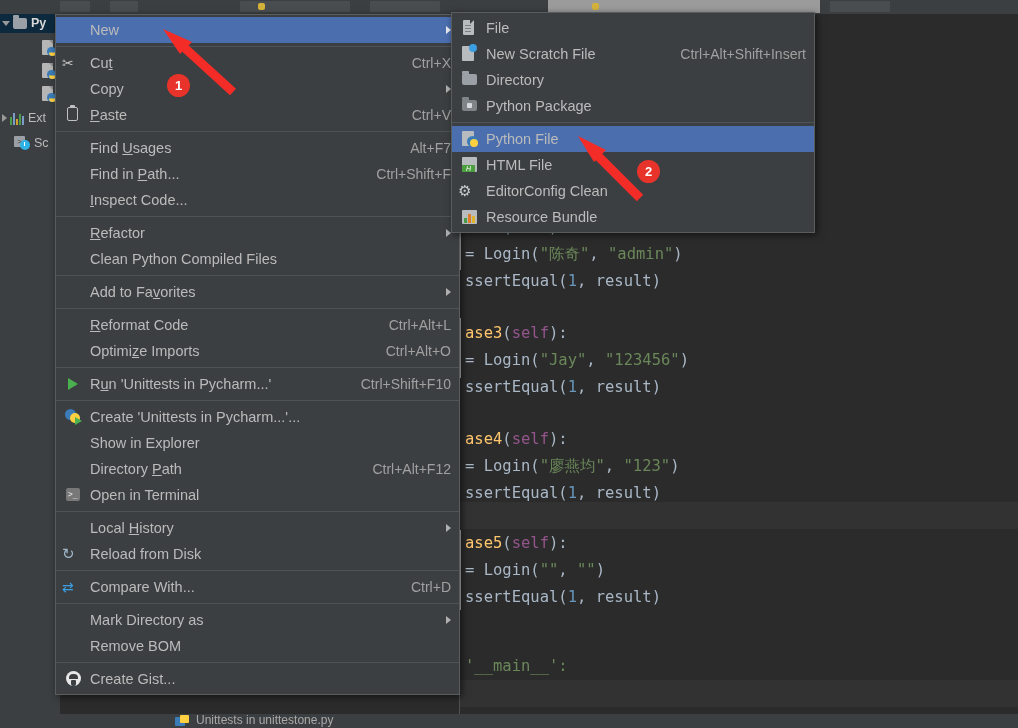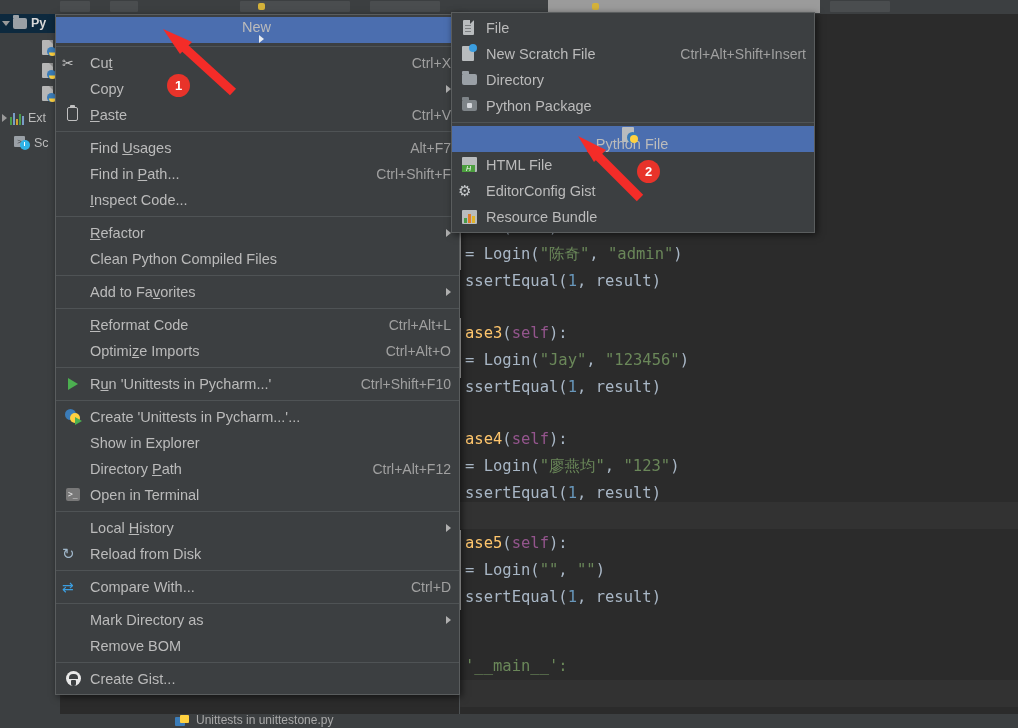--- a/index.html
+++ b/index.html
@@ -131,21 +131,21 @@
     padding: 2px 0;
   }
   #main-menu { left: 55px; top: 14px; width: 405px; }
   #sub-menu  { left: 451px; top: 12px; width: 364px; }
 
   .mi {
     position: relative; display: flex; align-items: center;
     height: 26px; padding: 0 8px 0 6px; cursor: default;
     font-size: 14.5px; color: #bbbbbb; white-space: nowrap;
   }
-  .mi.hl { background: #4b6eaf; flex-direction: column; }
+  .mi.hl { background: #4b6eaf; }
   .mi .ic {
     width: 22px; min-width: 22px; height: 18px; margin-right: 6px;
     position: relative; display: inline-block;
   }
   .mi .lb { flex: 1; }
   .mi .lb u { text-decoration: underline; }
   .mi .sc { color: #a0a0a0; font-size: 14px; margin-left: 18px; }
   .mi .arw {
     width: 0; height: 0; margin-left: 10px;
     border-left: 5px solid #b0b0b0;
@@ -514,21 +514,21 @@
       <div class="mi">
         <span class="ic">
           <span class="ic-html">
             <i>H</i>
           </span>
         </span>
         <span class="lb">HTML File</span>
       </div>
       <div class="mi">
         <span class="ic"><span class="ic-gear">⚙</span></span>
-        <span class="lb">EditorConfig Gist</span>
+        <span class="lb">EditorConfig Clean</span>
       </div>
       <div class="mi">
         <span class="ic">
           <span class="ic-bundle">
             <span class="r" style="left:2px;height:5px;background:#4a9c4a;"></span>
             <span class="r" style="left:6px;height:9px;background:#e07b2a;"></span>
             <span class="r" style="left:10px;height:7px;background:#e0b42a;"></span>
           </span>
         </span>
         <span class="lb">Resource Bundle</span>

